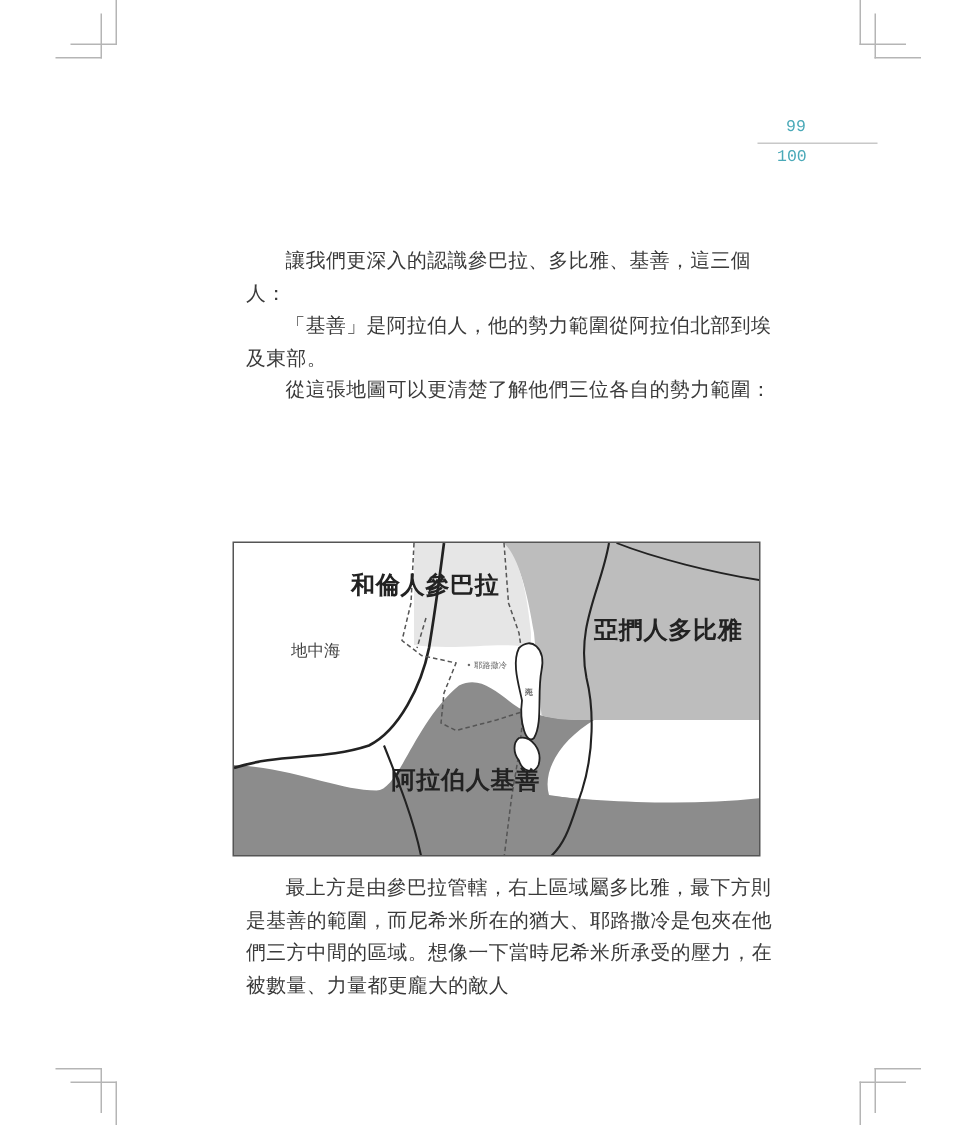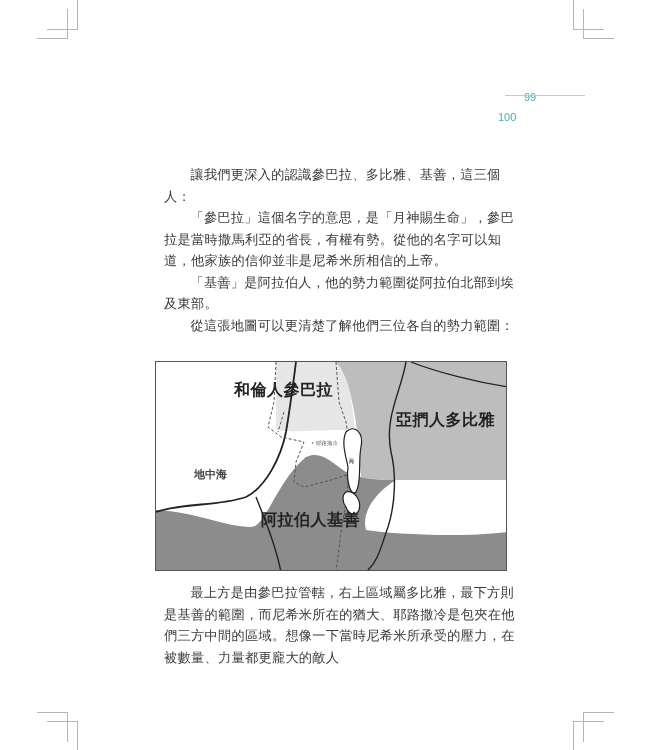--- a/index.html
+++ b/index.html
@@ -3,31 +3,31 @@
   <meta charset="utf-8">
   <style>
     * { margin: 0; padding: 0; box-sizing: border-box; }
     html, body { width: 650px; height: 750px; background: #ffffff; overflow: hidden; }
     body { position: relative; font-family: "DejaVu Serif", "Liberation Serif", serif; color: #333; }
 
     .crop { position: absolute; background: #b5b5b5; }
     .h { height: 1px; }
     .v { width: 1px; }
 
-    .page-num { position: absolute; font-family: Liberation Sans, sans-serif; font-size: 11px; color: #4aa9b8; margin-top: 12px; }
+    .page-num { position: absolute; font-family: Liberation Mono, monospace; font-size: 11px; color: #4aa9b8; }
     .pn-rule { position: absolute; left: 505px; top: 95px; width: 80px; height: 1px; background: #c8c8c8; }
 
     .text-block { position: absolute; left: 164px; width: 360px; font-size: 13.2px; line-height: 21.5px; letter-spacing: 0.3px; color: #3a3a3a; }
     .para { text-indent: 2em; }
 
     .map-frame { position: absolute; left: 155px; top: 361px; width: 352px; height: 210px; border: 1.5px solid #555; overflow: hidden; background: #fff; }
     .map-frame svg { position: absolute; left: 0; top: 0; }
     .map-label { position: absolute; font-family: "DejaVu Sans", "Liberation Sans", sans-serif; font-weight: bold; color: #222; white-space: nowrap; }
     .map-label.big { font-size: 16px; letter-spacing: 0.5px; }
-    .map-label.sea { font-size: 11px; font-weight: bold; color: #444; margin-top: 41px; }
+    .map-label.sea { font-size: 11px; font-weight: normal; color: #444; }
     .map-label.tiny { font-size: 5.5px; font-weight: normal; color: #666; }
   </style>
 </head>
 <body>
 
 <div class="crop v" style="left:77px; top:0; height:30px;"></div>
 <div class="crop h" style="left:47px; top:29px; width:31px;"></div>
 <div class="crop v" style="left:67px; top:9px; height:30px;"></div>
 <div class="crop h" style="left:37px; top:38px; width:31px;"></div>
 
@@ -41,25 +41,24 @@
 <div class="crop h" style="left:47px; top:721px; width:31px;"></div>
 <div class="crop v" style="left:77px; top:721px; height:29px;"></div>
 
 <div class="crop h" style="left:583px; top:712px; width:31px;"></div>
 <div class="crop v" style="left:583px; top:712px; height:30px;"></div>
 <div class="crop h" style="left:573px; top:721px; width:31px;"></div>
 <div class="crop v" style="left:573px; top:721px; height:29px;"></div>
 
 <div class="page-num" style="left:524px; top:79px;">99</div>
 <div class="pn-rule"></div>
-<div class="page-num" style="left:498px; top:99px;">100</div>
+<div class="page-num" style="left:518px; top:99px;">100</div>
 
 <div class="text-block" style="top:164px;">
   <p class="para">讓我們更深入的認識參巴拉、多比雅、基善，這三個人：</p>
-  <p class="para">「參巴拉」這個名字的意思，是「月神賜生命」，參巴拉是當時撒馬利亞的省長，有權有勢。從他的名字可以知道，他家族的信仰並非是尼希米所相信的上帝。</p>
   <p class="para">「基善」是阿拉伯人，他的勢力範圍從阿拉伯北部到埃及東部。</p>
   <p class="para">從這張地圖可以更清楚了解他們三位各自的勢力範圍：</p>
 </div>
 
 <div class="map-frame">
   <svg width="352" height="210" viewBox="0 0 352 210">
 
     <path d="M0 148 C40 150 70 165 95 165 C110 165 120 120 150 95 C165 88 175 100 190 110 C200 115 215 118 240 118 L352 118 L352 210 L0 210 Z" fill="#8c8c8c"></path>
 
     <path d="M240 118 L352 118 L352 175 C320 172 290 178 260 175 C240 173 225 170 210 168 C205 150 220 130 240 118 Z" fill="#ffffff"></path>

